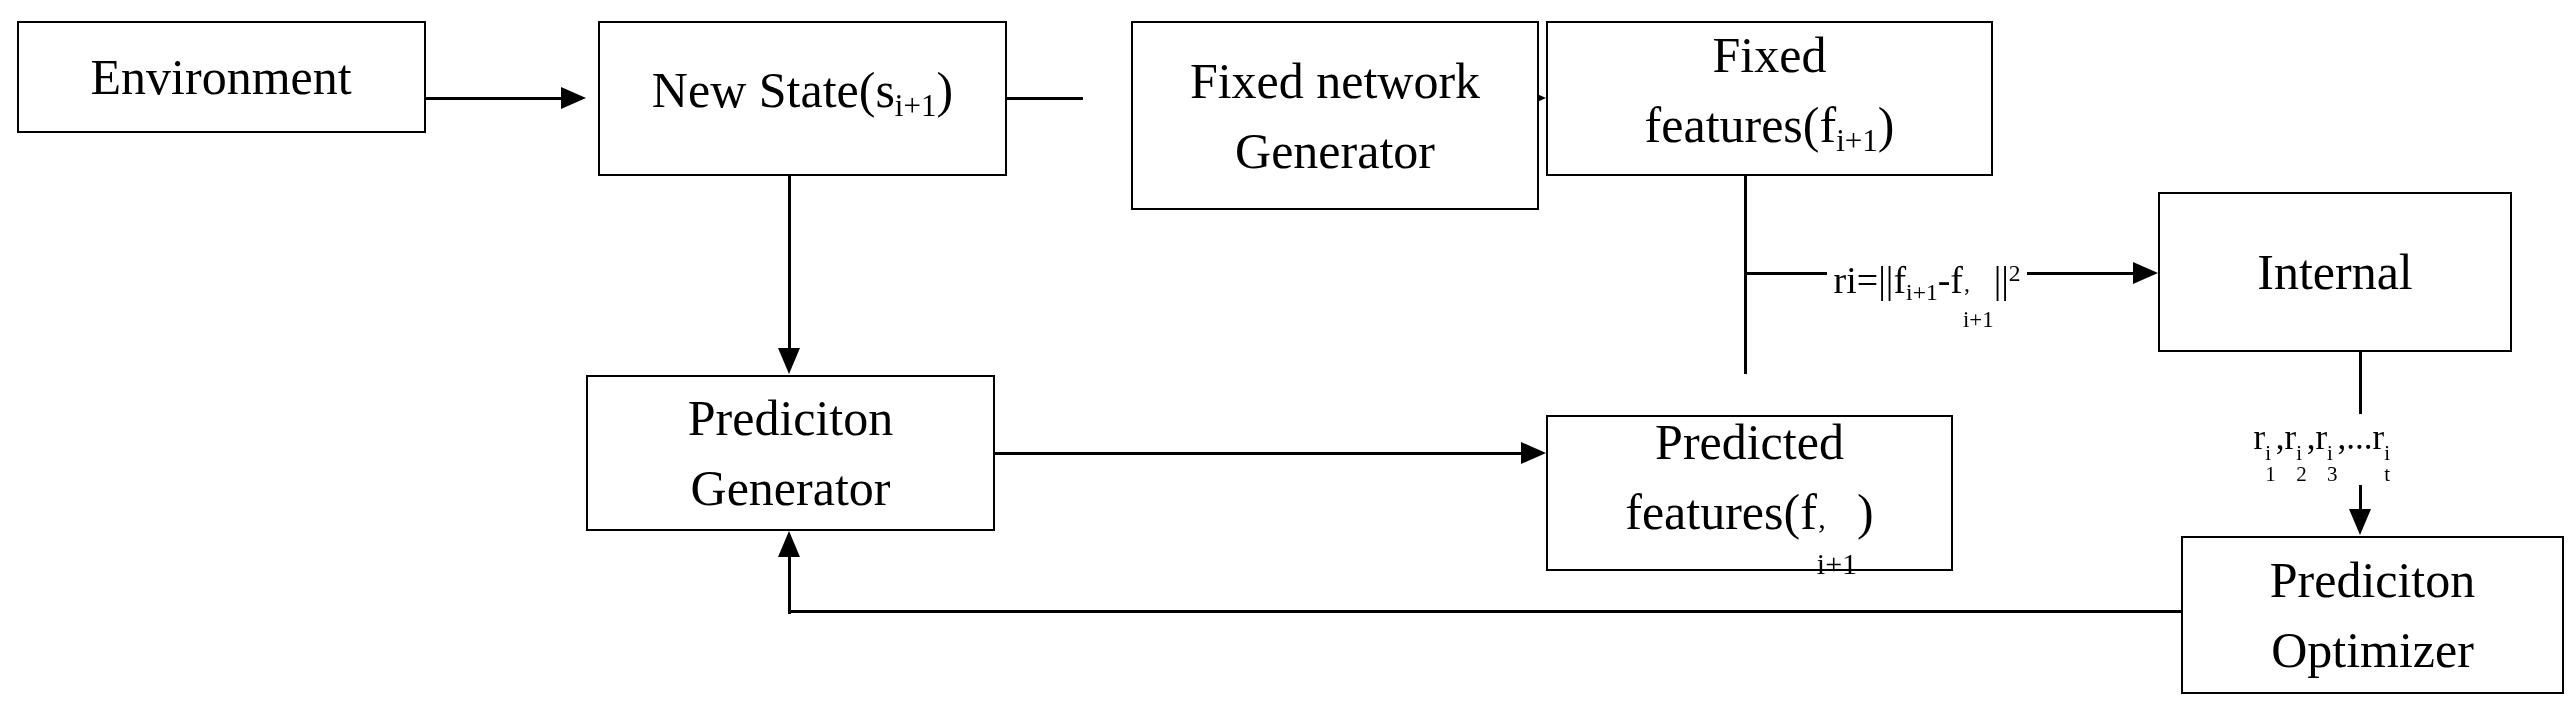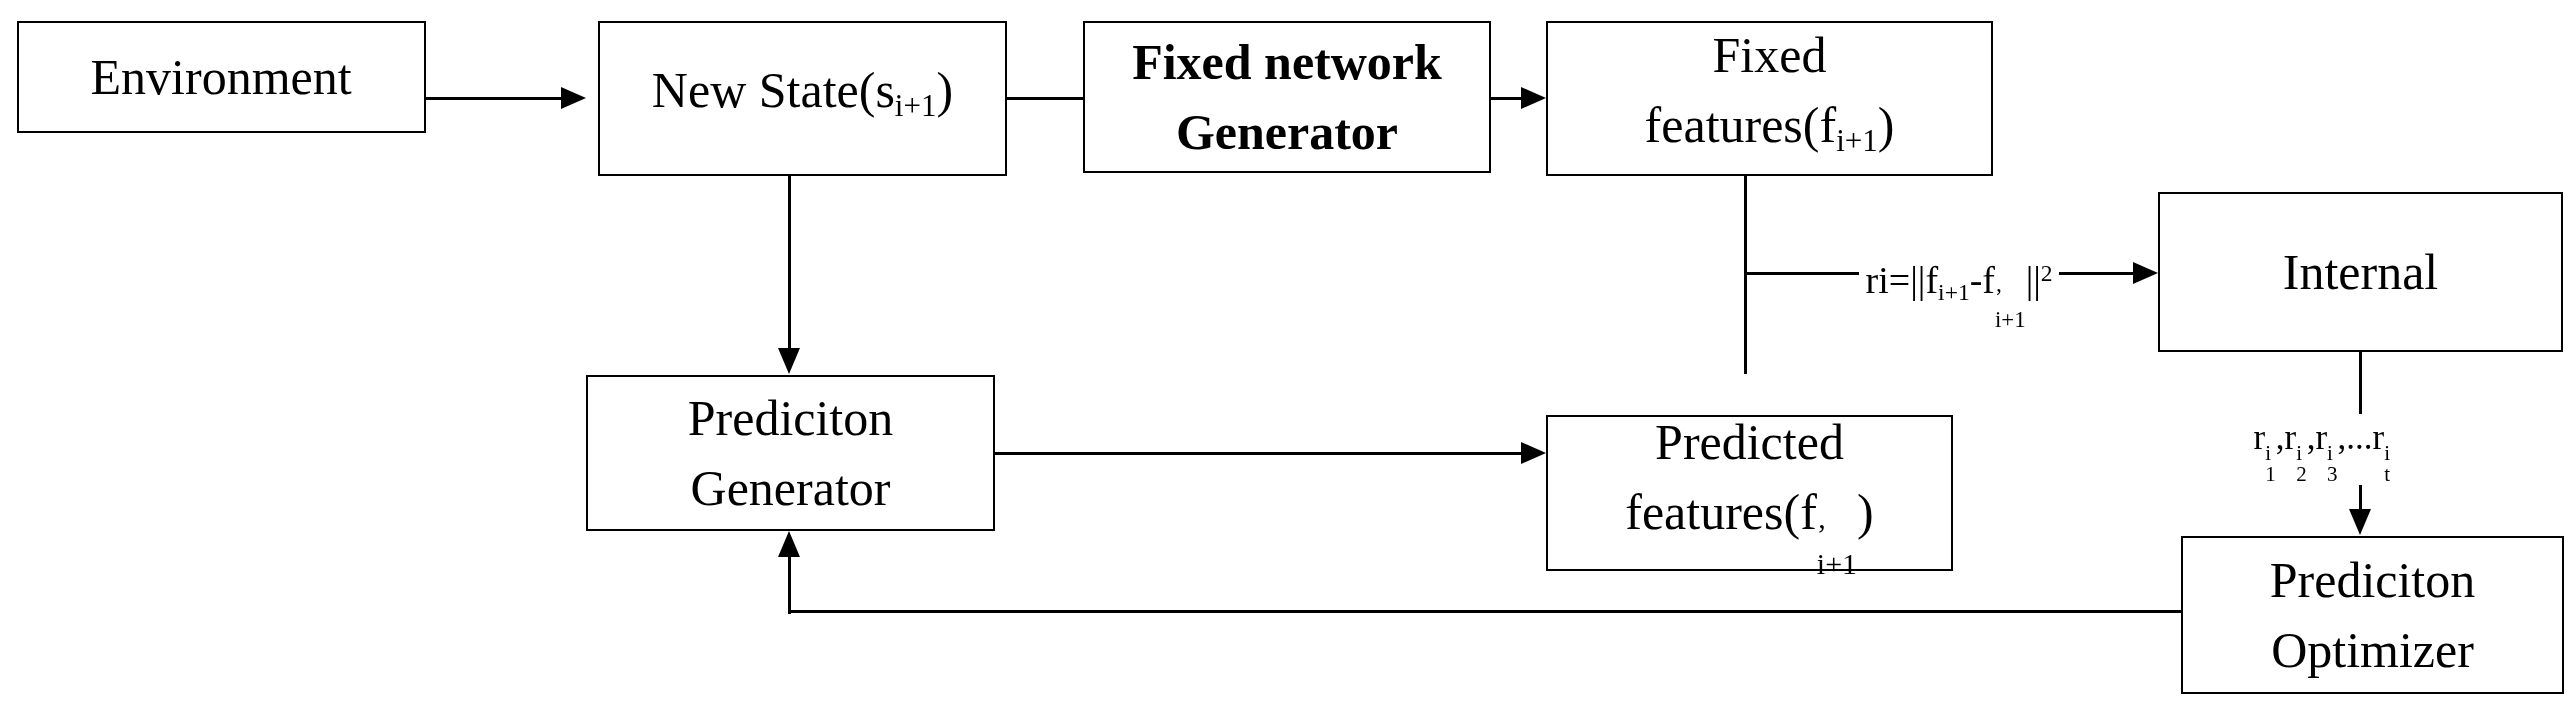--- a/index.html
+++ b/index.html
@@ -58,21 +58,20 @@
   }
   .edge-label {
     position: absolute;
     background: #ffffff;
     white-space: nowrap;
     padding: 0 6.6px;
   }
   .formula-label {
     font-size: 38px;
     line-height: 50px;
-    margin-left: 32px;
   }
   .sequence-label {
     font-size: 35px;
     line-height: 47px;
   }
   .sb {
     font-size: 0.62em;
     vertical-align: -0.3em;
   }
   .sp {
@@ -140,31 +139,31 @@
   </div>
 
   <div class="box" style="left:16.6px; top:21px; width:409px; height:112px;">
     <div>Environment</div>
   </div>
 
   <div class="box" style="left:586px; top:21px; width:409px; height:155px;margin-left:12px;">
     <div><span>New State(s</span><span class="sb">i+1</span><span>)</span></div>
   </div>
 
-  <div class="box" style="left:1083px; top:21px; width:408px; height:152px;font-weight:bold;">
+  <div class="box" style="left:1131px; top:21px; width:408px; height:189px;">
     <div>Fixed network</div>
     <div>Generator</div>
   </div>
 
   <div class="box" style="left:1546px; top:21px; width:447px; height:155px;">
     <div>Fixed</div>
     <div><span>features(f</span><span class="sb">i+1</span><span>)</span></div>
   </div>
 
-  <div class="box" style="left:2158px; top:192px; width:405px; height:160px;">
+  <div class="box" style="left:2158px; top:192px; width:354px; height:160px;">
     <div>Internal</div>
   </div>
 
   <div class="box" style="left:586px; top:375px; width:409px; height:156px;">
     <div>Prediciton</div>
     <div>Generator</div>
   </div>
 
   <div class="box" style="left:1546px; top:375px; width:407px; height:156px;margin-top:40px;">
     <div>Predicted</div>

